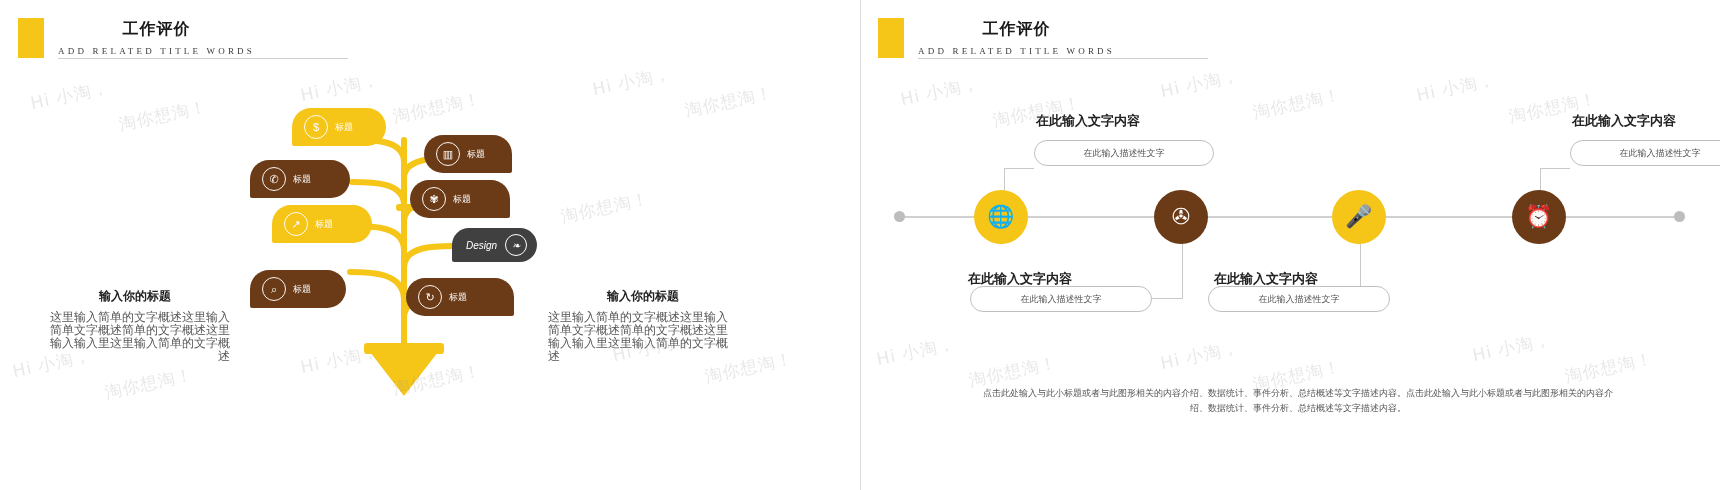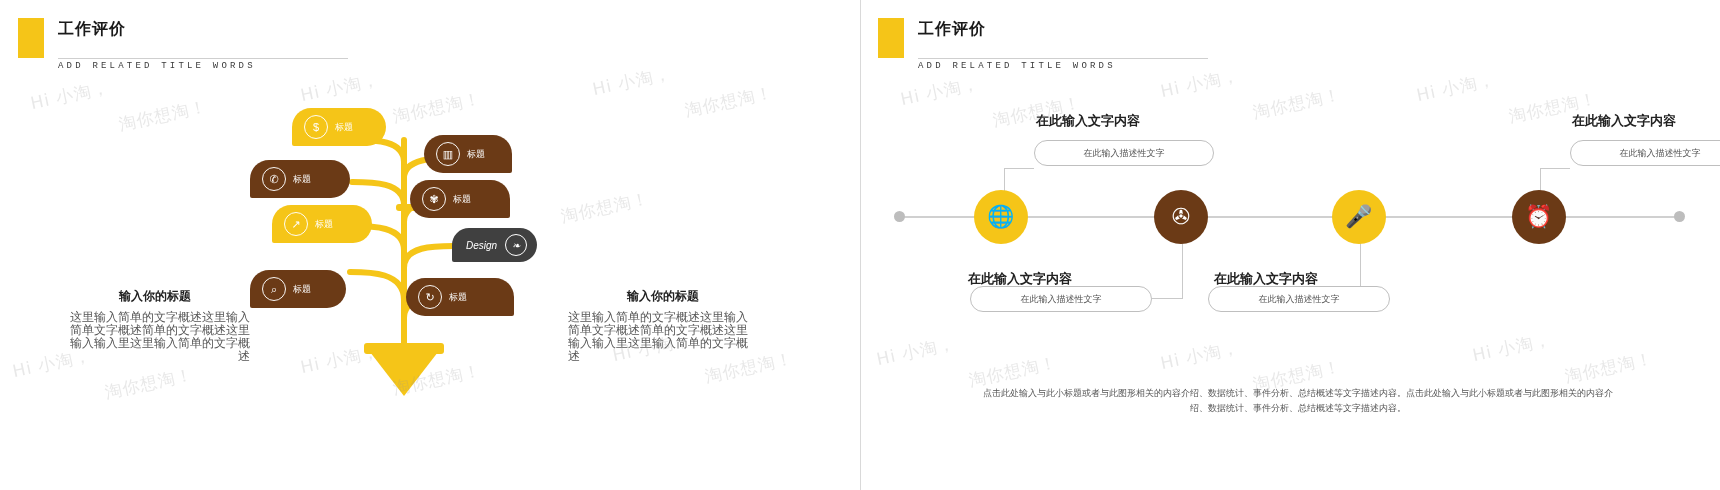--- a/index.html
+++ b/index.html
@@ -63,34 +63,34 @@
     left: 18px;
     display: flex;
     align-items: flex-start;
   }
   .header-bar {
     width: 26px;
     height: 40px;
     background: #f5c518;
     margin-right: 14px;
   }
-  .header-texts { padding-top: 1px; }
+  .header-texts { padding-top: 1px; text-align: center; }
   .header-title {
     font-size: 16px;
     color: #1a1a1a;
     font-weight: bold;
     letter-spacing: 1px;
     line-height: 20px;
   }
   .header-sub {
     font-size: 9px;
     color: #3a3a3a;
     letter-spacing: 3.2px;
-    margin-top: 22px;
-    font-family: Liberation Mono, monospace;
+    margin-top: 7px;
+    font-family: Liberation Serif, serif;
   }
   .header-rule {
     position: absolute;
     left: 58px;
     top: 58px;
     width: 290px;
     height: 1px;
     background: #cfcfcf;
   }
 
@@ -163,21 +163,20 @@
     left: 364px; top: 343px;
     width: 80px; height: 11px;
     background: #f5c518;
     border-radius: 3px;
     z-index: 11;
   }
 
   .caption {
     position: absolute;
     width: 190px;
-    margin-left: 20px;
   }
   .caption-title {
     font-size: 12px;
     font-weight: bold;
     color: #222222;
     margin-bottom: 6px;
   }
   .caption-body {
     font-size: 12px;
     color: #555555;

